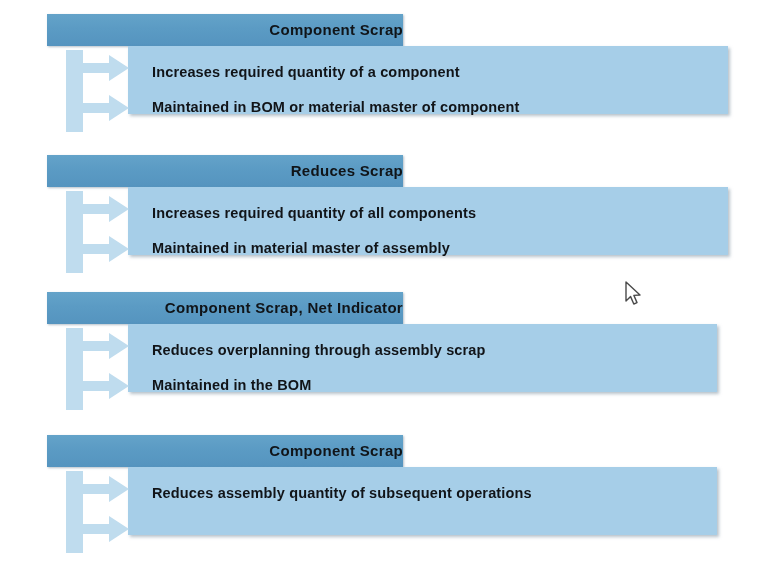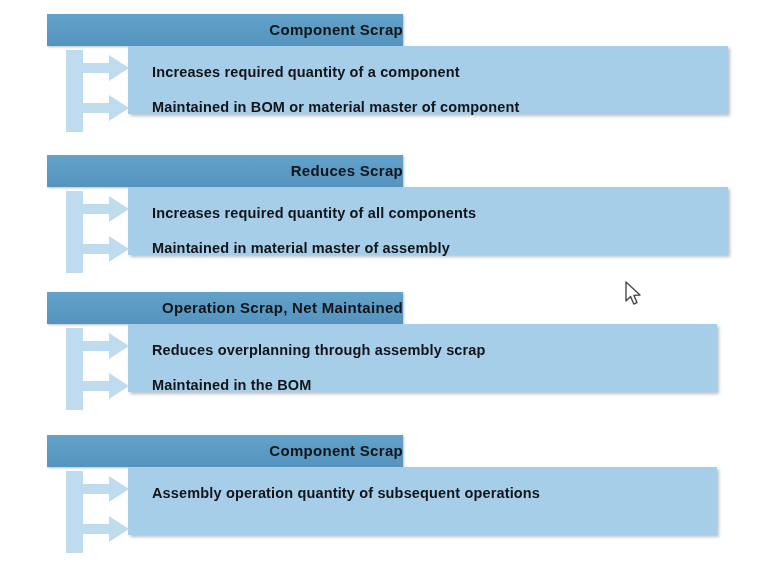--- a/index.html
+++ b/index.html
@@ -136,21 +136,21 @@
           <rect x="0" y="0" width="17" height="82"></rect>
           <path d="M15 13 H43 V5 L63 18 L43 31 V23 H15 Z"></path>
           <path d="M15 53 H43 V45 L63 58 L43 71 V63 H15 Z"></path>
         </g>
       </svg>
     </div>
   </div>
 
   <div class="section" style="top:292px;">
     <div class="header-bar">
-      <span class="header-title">Operation Scrap, Net Maintained</span>
+      <span class="header-title">Component Scrap, Net Indicator</span>
     </div>
     <div class="body-panel panel-narrow">
       <span class="bullet-line l2">Maintained in the BOM</span>
       <span class="bullet-line l1">Reduces overplanning through assembly scrap</span>
     </div>
     <div class="bracket">
       <svg width="84" height="82" viewBox="0 0 84 82" xmlns="http://www.w3.org/2000/svg">
         <g fill="#bfdcee">
           <rect x="0" y="0" width="17" height="82"></rect>
           <path d="M15 13 H43 V5 L63 18 L43 31 V23 H15 Z"></path>
@@ -158,21 +158,21 @@
         </g>
       </svg>
     </div>
   </div>
 
   <div class="section" style="top:435px;">
     <div class="header-bar">
       <span class="header-title">Component Scrap</span>
     </div>
     <div class="body-panel panel-narrow">
-      <span class="bullet-line l1">Assembly operation quantity of subsequent operations</span>
+      <span class="bullet-line l1">Reduces assembly quantity of subsequent operations</span>
     </div>
     <div class="bracket">
       <svg width="84" height="82" viewBox="0 0 84 82" xmlns="http://www.w3.org/2000/svg">
         <g fill="#bfdcee">
           <rect x="0" y="0" width="17" height="82"></rect>
           <path d="M15 13 H43 V5 L63 18 L43 31 V23 H15 Z"></path>
           <path d="M15 53 H43 V45 L63 58 L43 71 V63 H15 Z"></path>
         </g>
       </svg>
     </div>

